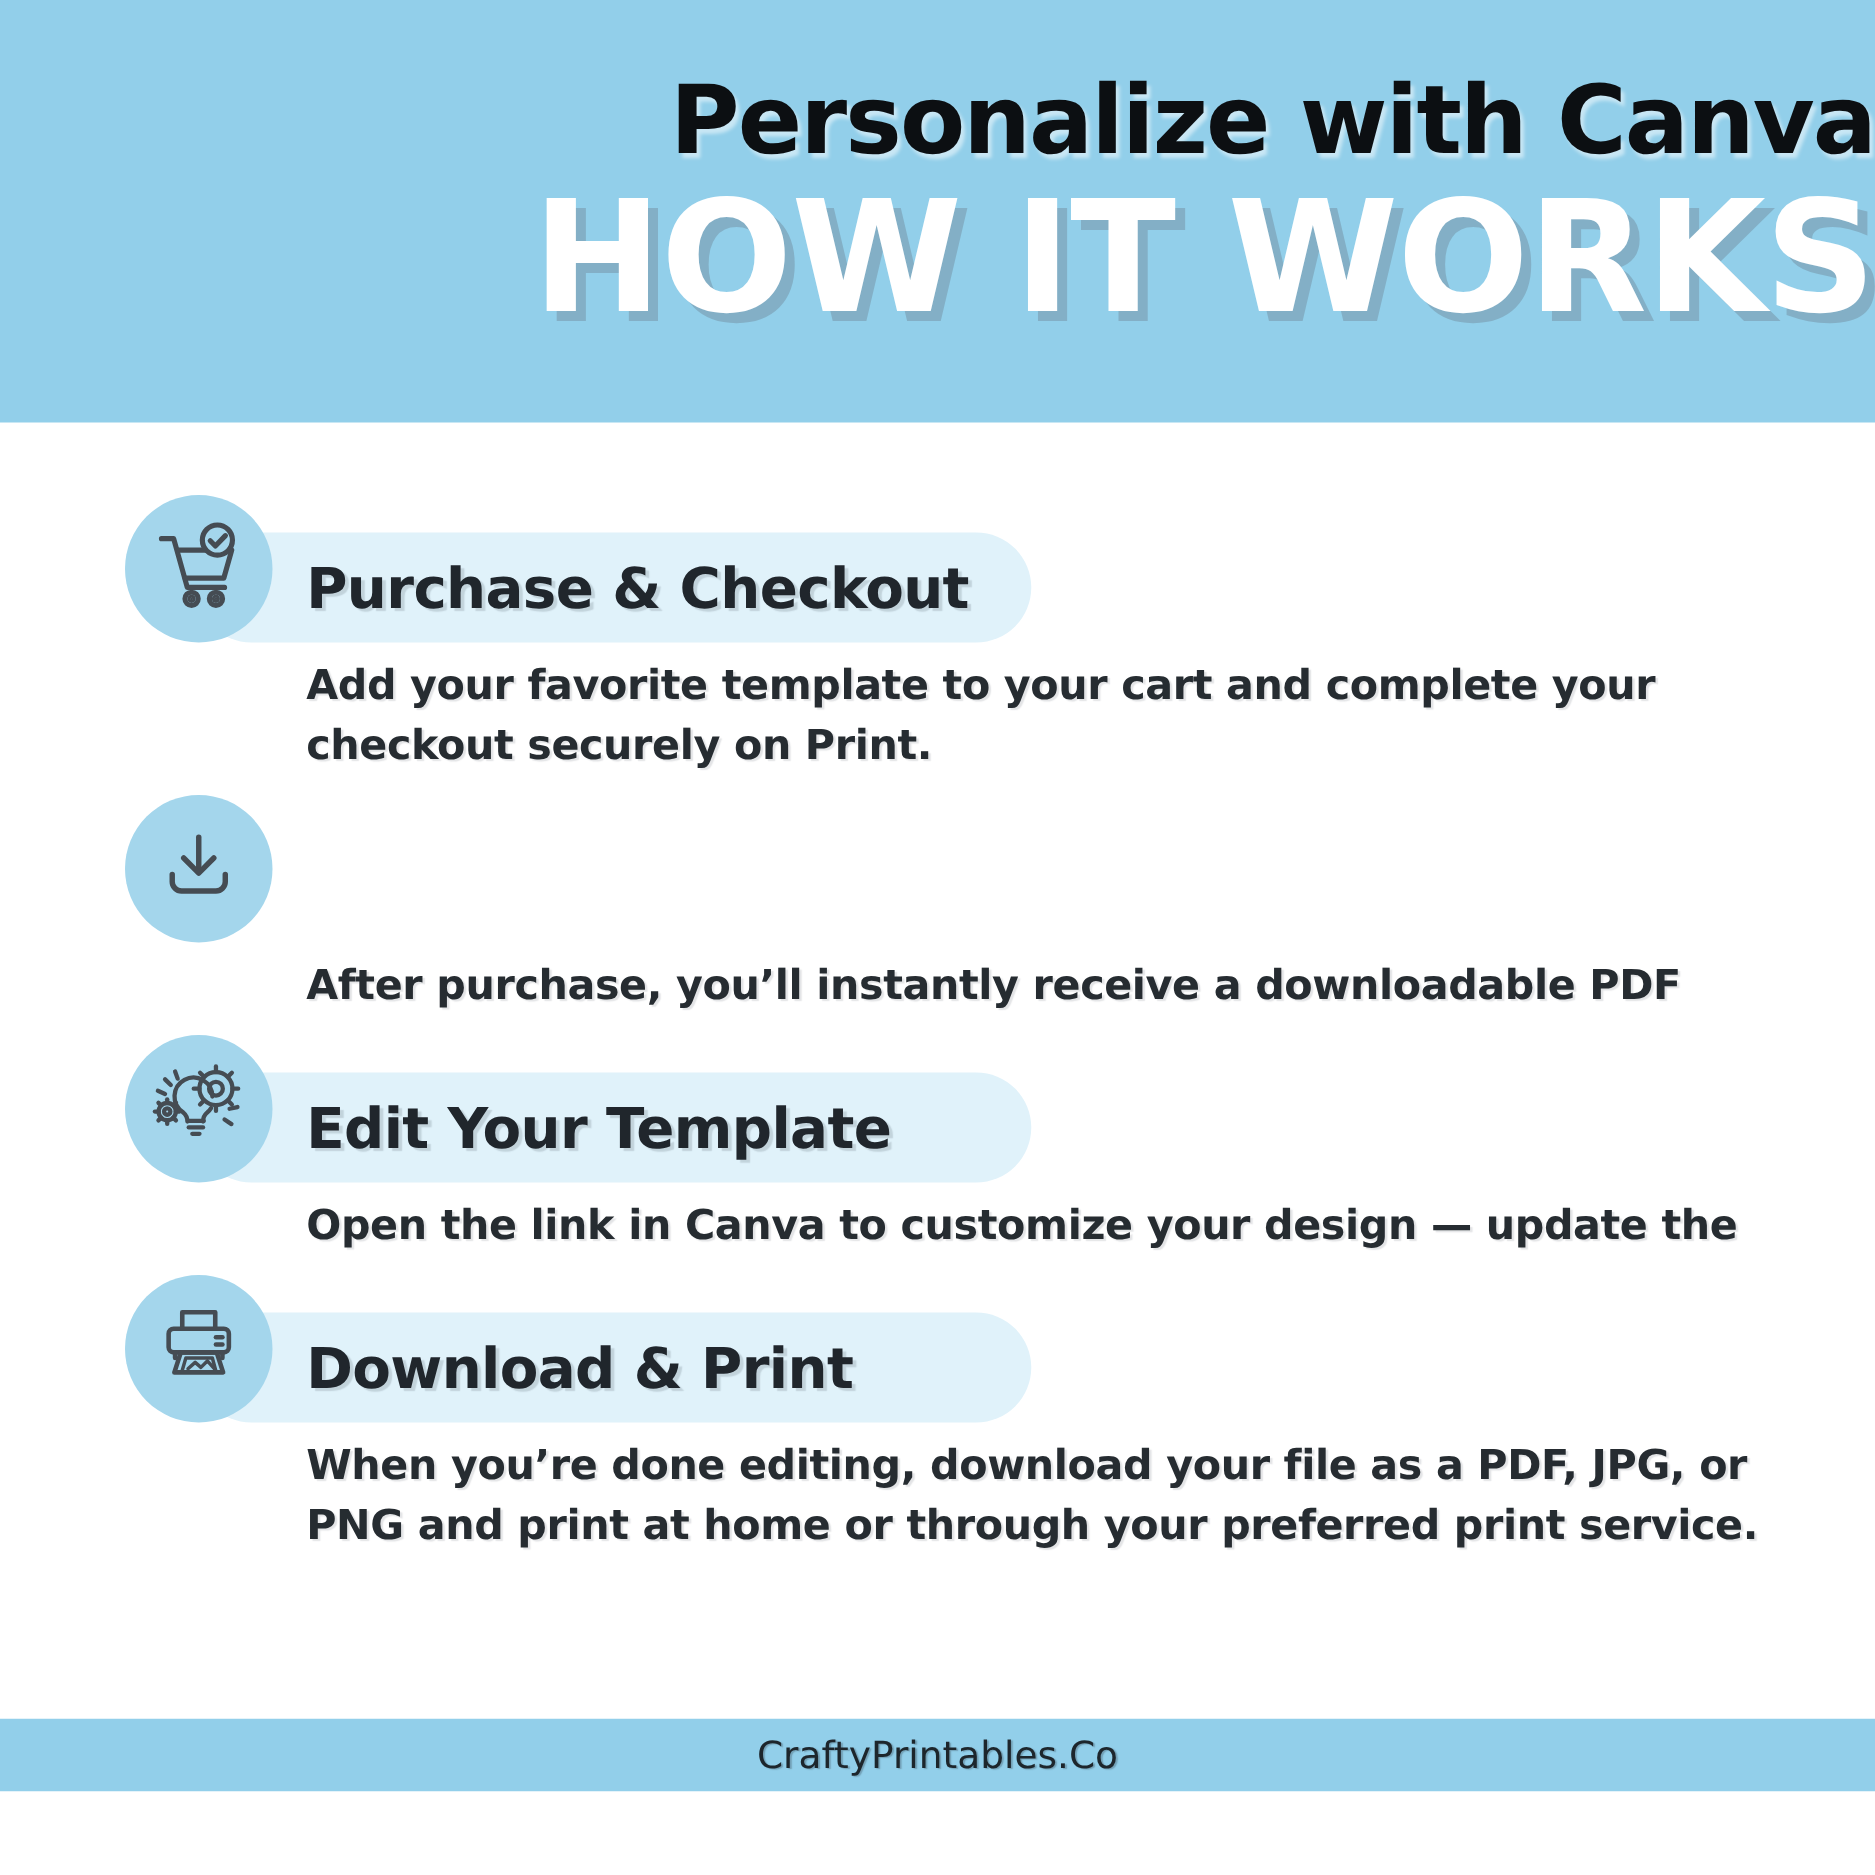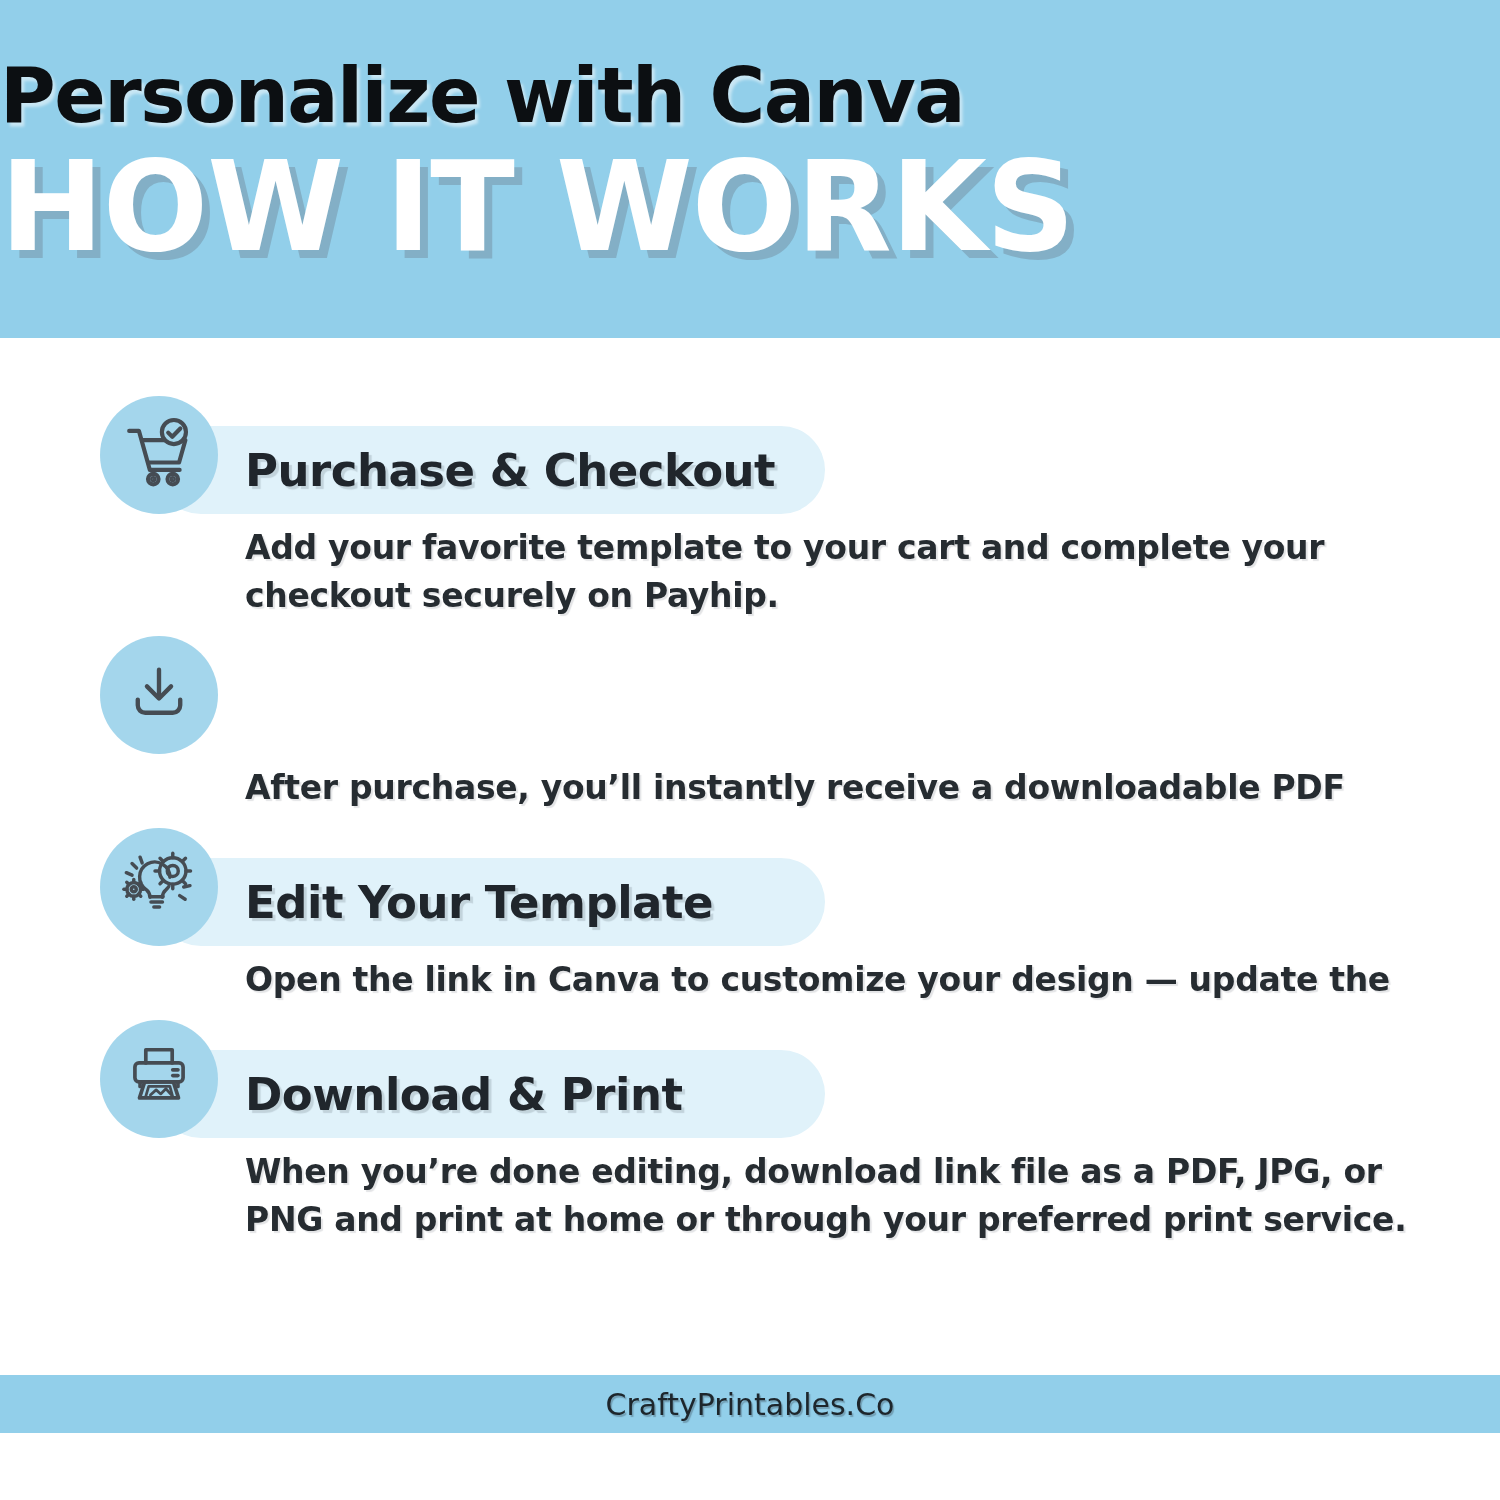--- a/index.html
+++ b/index.html
@@ -7,21 +7,21 @@
     position:relative;
     width:1500px;height:1500px;
     background:#ffffff;
     overflow:hidden;
     font-family:"DejaVu Sans","Liberation Sans",sans-serif;
   }
   
   .header{
     width:100%;height:338px;
     background:#92CFEA;
-    text-align:left;
+    text-align:right;
     box-sizing:border-box;
     padding-top:54px;
   }
   .subtitle{
     font-size:76px;
     font-weight:bold;
     letter-spacing:-1.5px;
     color:#0c0f12;
     line-height:1.1;
     text-shadow:3px 4px 3px rgba(255,255,255,0.5);
@@ -121,21 +121,21 @@
             <circle cx="47" cy="14" r="10.5" fill="#A4D6EC"></circle>
             <path d="M42 14.5l3.6 3.6 7-7.2"></path>
           </svg>
         </div>
         <div class="pill">
           <span class="step-title">Purchase &amp; Checkout</span>
         </div>
       </div>
       <div class="step-body">
         <span class="line">Add your favorite template to your cart and complete your</span>
-        <span class="line">checkout securely on Payhip.</span>
+        <span class="line">checkout securely on Print.</span>
       </div>
     </div>
 
     <div class="step">
       <div class="step-head">
         <div class="icon-circle">
           <svg viewBox="0 0 68 68" fill="none" stroke="#454C53" stroke-width="3.8" stroke-linecap="round" stroke-linejoin="round">
             <path d="M34 12v24"></path>
             <path d="M23.5 26.5L34 37l10.5-10.5"></path>
             <path d="M15.5 38v5a6.5 6.5 0 0 0 6.5 6.5h24a6.5 6.5 0 0 0 6.5-6.5v-5"></path>
@@ -205,21 +205,21 @@
             <path d="M21.5 36.5h25l4.5 14h-34z"></path>
             <path d="M25 40.5h18.5l2.6 9.5H22.2z" stroke-width="2.4"></path>
             <path d="M26.5 48l5-4.5 4 3.5 4.5-4.5 5 5.5" stroke-width="2.4"></path>
           </svg>
         </div>
         <div class="pill">
           <span class="step-title">Download &amp; Print</span>
         </div>
       </div>
       <div class="step-body">
-        <span class="line">When you’re done editing, download link file as a PDF, JPG, or</span>
+        <span class="line">When you’re done editing, download your file as a PDF, JPG, or</span>
         <span class="line">PNG and print at home or through your preferred print service.</span>
       </div>
     </div>
 
   </div>
 
   <div class="footer">
     <span class="brand">CraftyPrintables.Co</span>
   </div>
 

